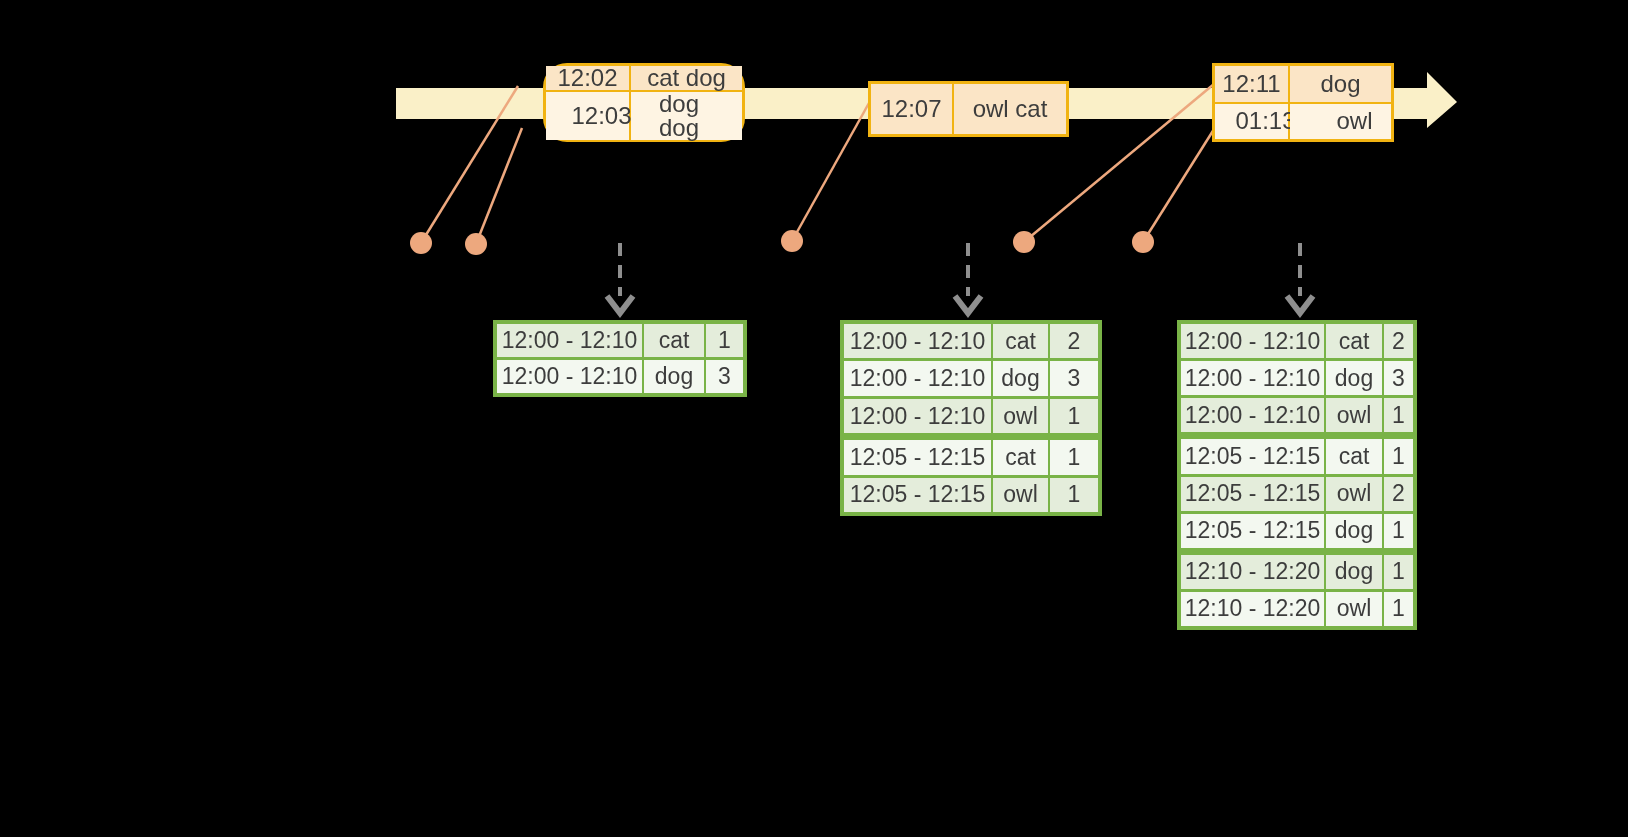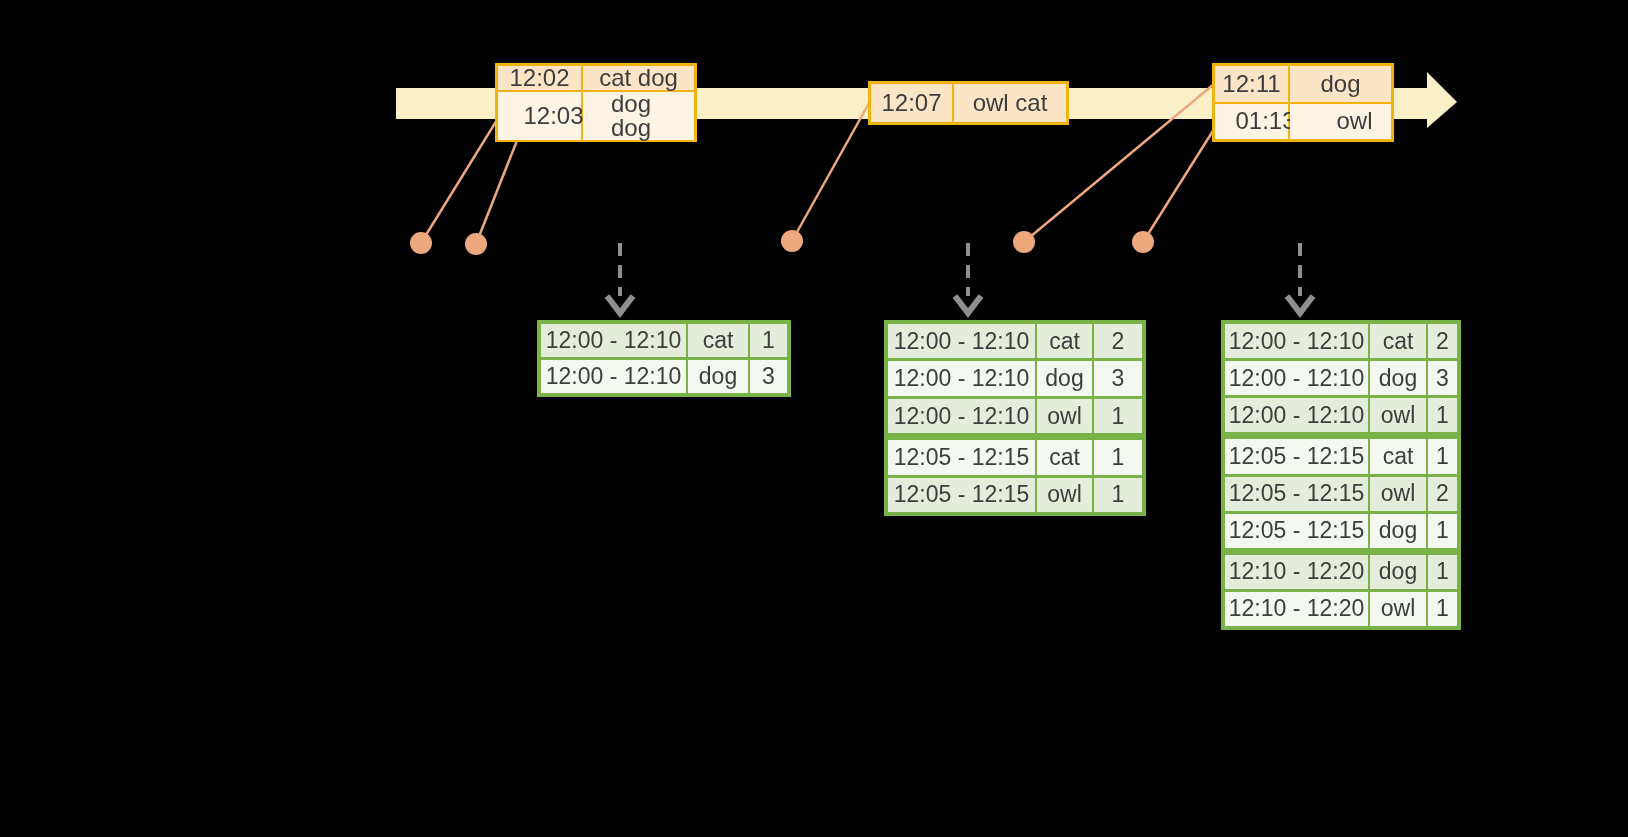--- a/index.html
+++ b/index.html
@@ -23,21 +23,21 @@
   .etable .row { flex:1; display:grid; grid-template-columns:var(--cols); gap:2px; margin-top:2px; }
   .etable .row:first-child { margin-top:0; }
   .etable .cell { display:flex; align-items:center; justify-content:center; font-size:24px; line-height:1; }
   .fill-dark  { background:#FBE5C6; }
   .fill-light { background:#FEF4E3;padding-left:28px; }
 
   
   .rtable {
     position:absolute; box-sizing:border-box;
     background:#79B347; padding:4px;
-    display:flex; flex-direction:column;margin-left:44px;
+    display:flex; flex-direction:column;
   }
   .rtable .row { flex:1; display:grid; grid-template-columns:var(--cols); gap:2px; margin-top:3px; }
   .rtable .row:first-child { margin-top:0; }
   .rtable .row.group-break { margin-top:7px; }
   .rtable .cell { display:flex; align-items:center; justify-content:center; font-size:23px; line-height:1; }
   .g-dark  { background:#E4EDDB; }
   .g-light { background:#F3F8F0; }
 </style>
 </head>
 <body>
@@ -73,32 +73,32 @@
         <line x1="968" y1="243" x2="968" y2="296" stroke-width="4" stroke-dasharray="13 9"></line>
         <path d="M955,296 L968,313 L981,296" stroke-width="6"></path>
       </g>
       <g>
         <line x1="1300" y1="243" x2="1300" y2="296" stroke-width="4" stroke-dasharray="13 9"></line>
         <path d="M1287,296 L1300,313 L1313,296" stroke-width="6"></path>
       </g>
     </g>
   </svg>
 
-  <div class="etable" style="left:495px; top:63px; width:202px; height:79px; --cols:83px 1fr;">
+  <div class="etable" style="left:543px; top:63px; width:202px; height:79px;border-radius:24px; --cols:83px 1fr;">
       <div class="row">
         <div class="cell fill-dark">12:02</div>
         <div class="cell fill-dark">cat dog</div>
       </div>
       <div class="row">
         <div class="cell fill-light">12:03</div>
         <div class="cell fill-light">dog dog</div>
       </div>
     </div>
 
-  <div class="etable" style="left:868px; top:81px; width:201px; height:44px; --cols:81px 1fr;">
+  <div class="etable" style="left:868px; top:81px; width:201px; height:56px; --cols:81px 1fr;">
       <div class="row">
         <div class="cell fill-dark">12:07</div>
         <div class="cell fill-dark">owl cat</div>
       </div>
     </div>
 
   <div class="etable" style="left:1212px; top:63px; width:182px; height:79px; --cols:73px 1fr;">
       <div class="row">
         <div class="cell fill-dark">12:11</div>
         <div class="cell fill-dark">dog</div>

